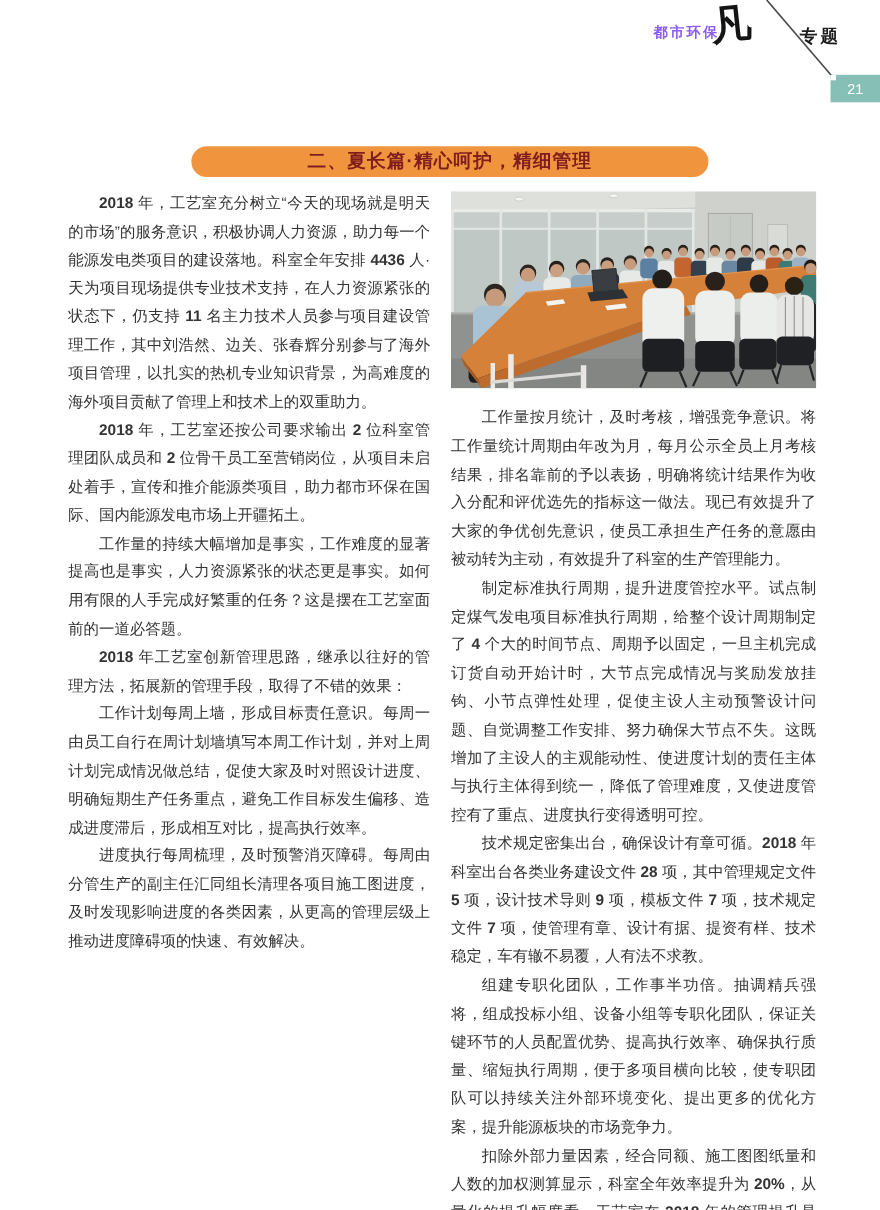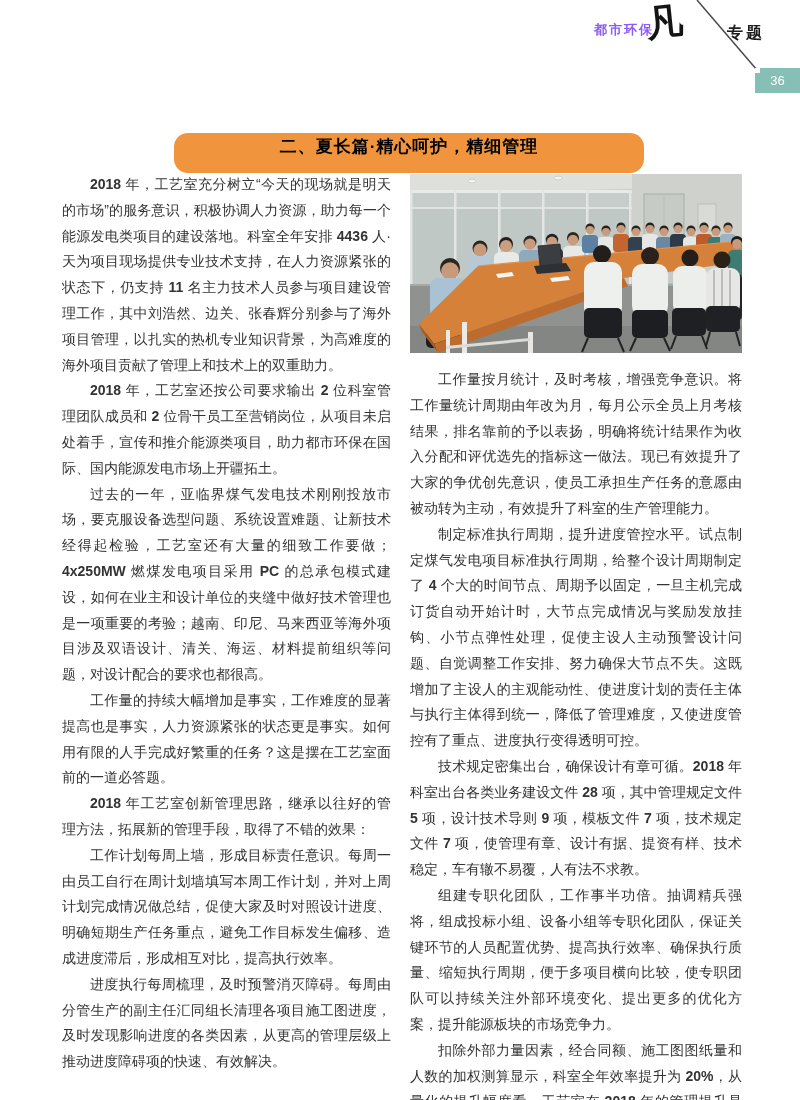--- a/index.html
+++ b/index.html
@@ -12,22 +12,22 @@
   .logo-glyph{position:absolute;left:646px;top:4px;font-size:37px;color:#141414;font-weight:bold;transform:rotate(-6deg);line-height:1;}
   .hdr-line{position:absolute;left:690px;top:0;}
   .section-label{position:absolute;left:727px;top:23px;font-size:16px;font-weight:bold;color:#1c1c1c;letter-spacing:3px;}
   .pagenum{
     position:absolute;left:755px;top:68px;width:45px;height:25px;background:#85bfb5;
     color:#fff;font-size:13px;text-align:center;line-height:25px;
   }
   .pagenum::before{content:"";position:absolute;left:0;top:0;width:5px;height:5px;background:#fff;}
   
   .banner{
-    position:absolute;left:174px;top:133px;width:470px;height:40px;border-radius:14px;
-    background:#f0953e;color:#000000;font-weight:bold;font-size:17px;letter-spacing:1px;
+    position:absolute;left:174px;top:133px;width:470px;height:28px;border-radius:14px;
+    background:#f0953e;color:#7f1d1d;font-weight:bold;font-size:17px;letter-spacing:1px;
     text-align:center;line-height:28px;
   }
   
   .col{position:absolute;top:172px;font-size:14px;line-height:25.8px;color:#333;text-align:justify;}
   .col p{margin:0;text-indent:2em;}
   .col b{font-weight:bold;}
   .left-col{left:62px;width:329px;}
   .right-col{left:410px;width:332px;}
   .photo{display:block;width:332px;height:179px;margin:2px 0 14px 0;}
 </style>
@@ -35,28 +35,27 @@
 <body>
 
 <div class="page">
 
   <div class="brand">都市环保</div>
   <div class="logo-glyph">凡</div>
   <svg class="hdr-line" width="72" height="73" viewBox="0 0 72 73">
     <line x1="7" y1="0" x2="67" y2="70" stroke="#4a4a4a" stroke-width="1.5"></line>
   </svg>
   <div class="section-label">专题</div>
-  <div class="pagenum">36</div>
+  <div class="pagenum">21</div>
 
   <div class="banner">二、夏长篇·精心呵护，精细管理</div>
 
   <div class="col left-col">
       <p><b>2018</b> 年，工艺室充分树立“今天的现场就是明天的市场”的服务意识，积极协调人力资源，助力每一个能源发电类项目的建设落地。科室全年安排 <b>4436</b> 人·天为项目现场提供专业技术支持，在人力资源紧张的状态下，仍支持 <b>11</b> 名主力技术人员参与项目建设管理工作，其中刘浩然、边关、张春辉分别参与了海外项目管理，以扎实的热机专业知识背景，为高难度的海外项目贡献了管理上和技术上的双重助力。</p>
       <p><b>2018</b> 年，工艺室还按公司要求输出 <b>2</b> 位科室管理团队成员和 <b>2</b> 位骨干员工至营销岗位，从项目未启处着手，宣传和推介能源类项目，助力都市环保在国际、国内能源发电市场上开疆拓土。</p>
-      <p>过去的一年，亚临界煤气发电技术刚刚投放市场，要克服设备选型问题、系统设置难题、让新技术经得起检验，工艺室还有大量的细致工作要做；<b>4x250MW</b> 燃煤发电项目采用 <b>PC</b> 的总承包模式建设，如何在业主和设计单位的夹缝中做好技术管理也是一项重要的考验；越南、印尼、马来西亚等海外项目涉及双语设计、清关、海运、材料提前组织等问题，对设计配合的要求也都很高。</p>
       <p>工作量的持续大幅增加是事实，工作难度的显著提高也是事实，人力资源紧张的状态更是事实。如何用有限的人手完成好繁重的任务？这是摆在工艺室面前的一道必答题。</p>
       <p><b>2018</b> 年工艺室创新管理思路，继承以往好的管理方法，拓展新的管理手段，取得了不错的效果：</p>
       <p>工作计划每周上墙，形成目标责任意识。每周一由员工自行在周计划墙填写本周工作计划，并对上周计划完成情况做总结，促使大家及时对照设计进度、明确短期生产任务重点，避免工作目标发生偏移、造成进度滞后，形成相互对比，提高执行效率。</p>
       <p>进度执行每周梳理，及时预警消灭障碍。每周由分管生产的副主任汇同组长清理各项目施工图进度，及时发现影响进度的各类因素，从更高的管理层级上推动进度障碍项的快速、有效解决。</p>
     </div>
 
   <div class="col right-col">
     <svg class="photo" viewBox="0 0 332 179" role="img" aria-label="会议室照片：员工围坐在橙色会议桌旁开会">
 
       <rect x="0" y="0" width="332" height="112" fill="#ccd0cc"></rect>

